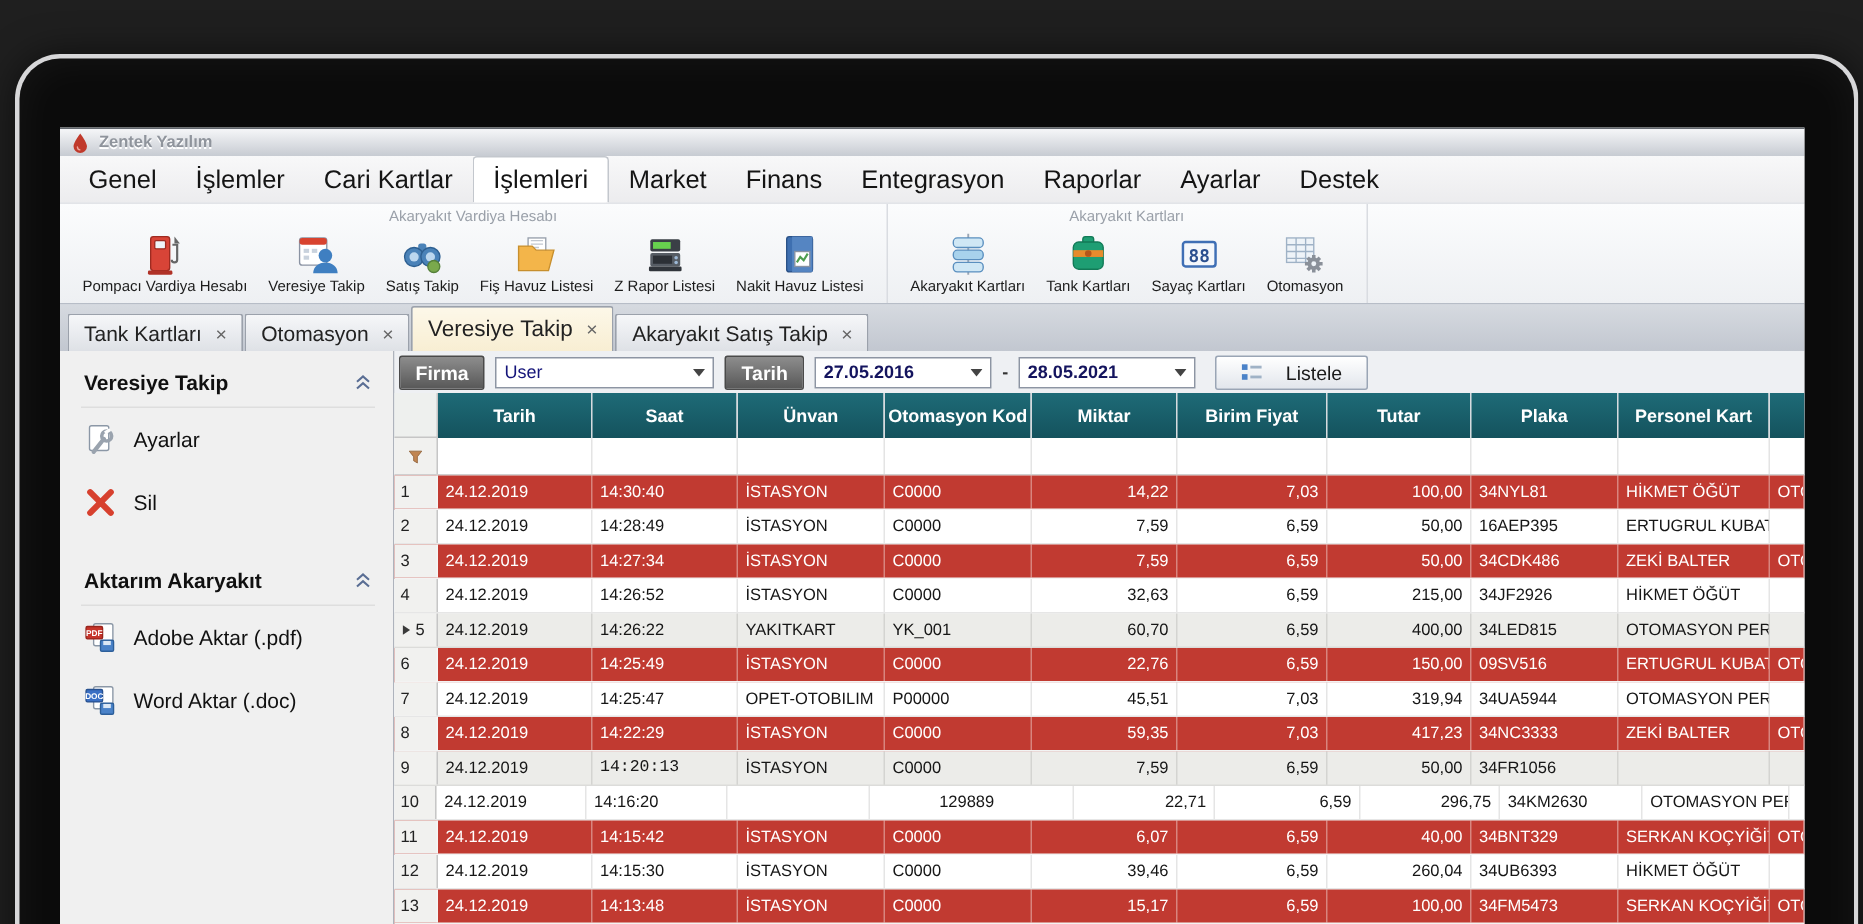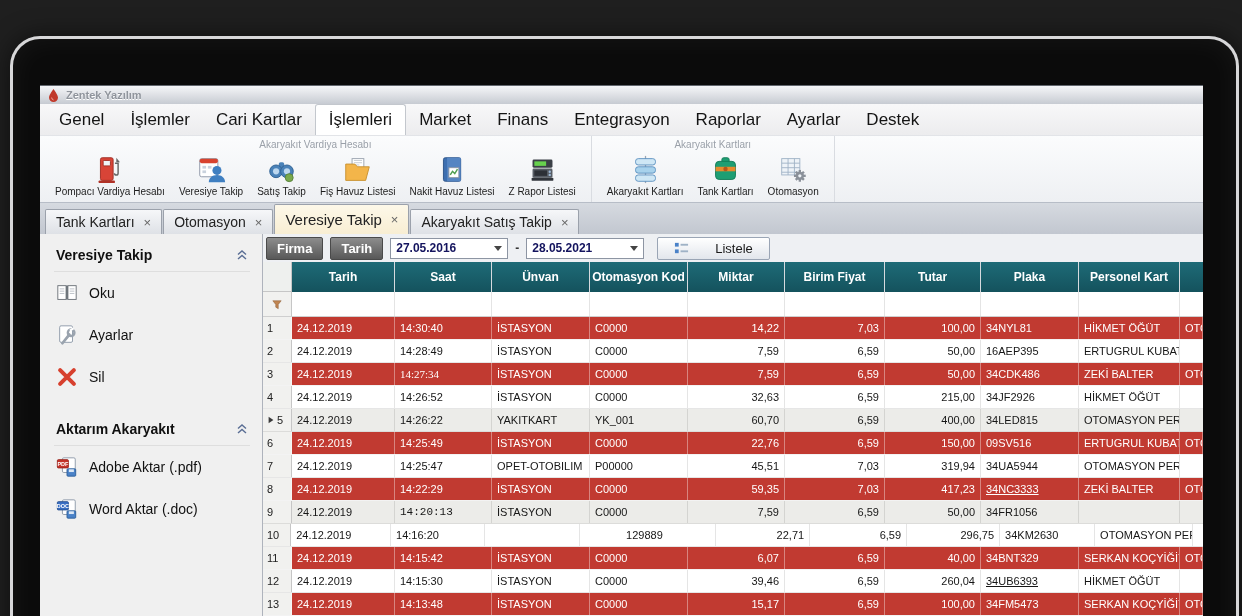--- a/index.html
+++ b/index.html
@@ -62,21 +62,21 @@
   .filterbar{height:28px;display:flex;align-items:center;gap:7px;padding:0 3px;}
   .chip{background:linear-gradient(#8d8d8d,#585858);color:#fff;font-weight:bold;font-size:13px;
         padding:3px 10px;border:1px solid #4a4a4a;border-radius:2px;}
   .combo{display:flex;justify-content:space-between;align-items:center;background:#fff;
          border:1px solid #8d95a3;height:21px;box-sizing:border-box;padding:0 5px;}
   .combo-val{font-size:12px;color:#15157a;}
   .combo-val.bold{font-weight:bold;color:#14145e;}
   .w-firma{width:146px;}
   .w-date{width:118px;}
   .dash{font-size:12px;font-weight:bold;color:#333;}
-  .listele{display:flex;gap:26px;align-items:center;padding:3px 16px;margin-left:6px;
+  .listele{display:flex;gap:15px;align-items:center;padding:3px 16px;margin-left:6px;
            background:linear-gradient(#ffffff,#e2e6ec);border:1px solid #9aa5b5;border-radius:2px;
            font-size:13px;color:#1a1a1a;font-family:inherit;}
 
   
   .grid-header{height:30px;display:flex;}
   .hcell{box-sizing:border-box;display:flex;align-items:center;justify-content:center;
          color:#fff;font-weight:bold;font-size:12px;border-right:1px solid #d6dade;
          background:linear-gradient(#1e6b77,#14525d);}
   .hcell.ind{background:#eef0ee;border-right:1px solid #c6c6c6;border-bottom:1px solid #c6c6c6;}
   .filter-row{height:24px;display:flex;background:#fff;border-bottom:1px solid #cfcfcf;}
@@ -183,42 +183,42 @@
                 <rect x="10" y="4" width="13" height="11" fill="#fff" stroke="#98a0ac"></rect>
                 <path d="M12 6h9M12 8.5h9M12 11h6" stroke="#c2c8d0"></path>
                 <path d="M3 10h10l3 3h13l-4 15H3z" fill="#f3b54a" stroke="#c78f2e"></path>
               </svg>
             </span>
             <div class="ribbon-label">Fiş Havuz Listesi</div>
           </div>
           <div class="ribbon-item">
             <span class="ico30">
               <svg viewBox="0 0 32 32">
-                <rect x="6" y="3" width="19" height="26" rx="2" fill="#3e6fb0" stroke="#2a5186"></rect>
-                <rect x="10" y="3" width="15" height="26" fill="#5585c2"></rect>
-                <rect x="12" y="14" width="11" height="11" fill="#fff" stroke="#8a93a3"></rect>
-                <polyline points="13.5,22 16,18 18.5,20.5 21.5,15.5" fill="none" stroke="#4f9e4f" stroke-width="1.6"></polyline>
-              </svg>
-            </span>
-            <div class="ribbon-label">Nakit Havuz Listesi</div>
-          </div>
-          <div class="ribbon-item">
-            <span class="ico30">
-              <svg viewBox="0 0 32 32">
                 <rect x="5" y="5" width="22" height="9" rx="1.5" fill="#3a3f46"></rect>
                 <rect x="7" y="7" width="13" height="5" fill="#67d14e"></rect>
                 <rect x="5" y="15" width="22" height="10" rx="1.5" fill="#565c64"></rect>
                 <rect x="7" y="17" width="14" height="6" fill="#2c3036"></rect>
                 <circle cx="24" cy="18.5" r="1.3" fill="#9db8d6"></circle>
                 <circle cx="24" cy="22" r="1.3" fill="#9db8d6"></circle>
                 <rect x="4" y="25" width="24" height="3.5" rx="1" fill="#31353b"></rect>
               </svg>
             </span>
             <div class="ribbon-label">Z Rapor Listesi</div>
           </div>
+          <div class="ribbon-item">
+            <span class="ico30">
+              <svg viewBox="0 0 32 32">
+                <rect x="6" y="3" width="19" height="26" rx="2" fill="#3e6fb0" stroke="#2a5186"></rect>
+                <rect x="10" y="3" width="15" height="26" fill="#5585c2"></rect>
+                <rect x="12" y="14" width="11" height="11" fill="#fff" stroke="#8a93a3"></rect>
+                <polyline points="13.5,22 16,18 18.5,20.5 21.5,15.5" fill="none" stroke="#4f9e4f" stroke-width="1.6"></polyline>
+              </svg>
+            </span>
+            <div class="ribbon-label">Nakit Havuz Listesi</div>
+          </div>
         </div>
       </div>
       <div class="ribbon-group">
         <div class="group-caption">Akaryakıt Kartları</div>
         <div class="group-items">
           <div class="ribbon-item">
             <span class="ico30">
               <svg viewBox="0 0 32 32">
                 <line x1="16" y1="1" x2="16" y2="31" stroke="#9aa6b4" stroke-width="1.4"></line>
                 <rect x="5" y="4" width="22" height="7" rx="3" fill="#cfe7f5" stroke="#5a8fbf"></rect>
@@ -231,20 +231,29 @@
           <div class="ribbon-item">
             <span class="ico30">
               <svg viewBox="0 0 32 32">
                 <rect x="12" y="3" width="8" height="6" rx="2" fill="#1e9e73" stroke="#127a57"></rect>
                 <rect x="5" y="7" width="22" height="20" rx="4" fill="#1e9e73" stroke="#127a57"></rect>
                 <rect x="5" y="13" width="22" height="5" fill="#e78b2d"></rect>
                 <circle cx="16" cy="15.5" r="2.4" fill="#b5561a"></circle>
               </svg>
             </span>
             <div class="ribbon-label">Tank Kartları</div>
+          </div>
+          <div class="ribbon-item">
+            <span class="ico30">
+              <svg viewBox="0 0 32 32">
+                <rect x="4" y="7" width="24" height="18" rx="2" fill="#f4f7fb" stroke="#3f6fb5" stroke-width="1.8"></rect>
+                <text x="16" y="21.5" font-size="13" font-family="DejaVu Sans Mono, monospace" font-weight="bold" fill="#2b4f8f" text-anchor="middle">88</text>
+              </svg>
+            </span>
+            <div class="ribbon-label">Sayaç Kartları</div>
           </div>
           <div class="ribbon-item">
             <span class="ico30">
               <svg viewBox="0 0 32 32">
                 <rect x="3" y="4" width="20" height="18" fill="#eef3f8" stroke="#9fb2c6"></rect>
                 <path d="M3 9h20M3 14h20M3 19h20M10 4v18M17 4v18" stroke="#9fb2c6"></path>
                 <g>
                   <line x1="23" y1="16.5" x2="23" y2="29.5" stroke="#8a9099" stroke-width="2.6"></line>
                   <line x1="16.5" y1="23" x2="29.5" y2="23" stroke="#8a9099" stroke-width="2.6"></line>
                   <line x1="18.5" y1="18.5" x2="27.5" y2="27.5" stroke="#8a9099" stroke-width="2.6"></line>
@@ -281,31 +290,20 @@
 
   <div class="main">
     <div class="sidebar">
         <div class="side-header">
           <span class="side-title">Veresiye Takip</span>
           <span class="ico12">
             <svg viewBox="0 0 12 12">
               <path d="M2 5.5L6 2l4 3.5M2 10L6 6.5 10 10" fill="none" stroke="#5a6e94" stroke-width="1.4"></path>
             </svg>
           </span>
-        </div>
-        <div class="side-item">
-          <span class="ico22">
-            <svg viewBox="0 0 24 24">
-              <rect x="2" y="4" width="9" height="15" fill="#fff" stroke="#6a7077"></rect>
-              <rect x="13" y="4" width="9" height="15" fill="#fff" stroke="#6a7077"></rect>
-              <path d="M4 7.5h5M4 10h5M4 12.5h5M15 7.5h5M15 10h5M15 12.5h5" stroke="#b9bec5"></path>
-              <rect x="11" y="4" width="2" height="15" fill="#6a7077"></rect>
-            </svg>
-          </span>
-          <span class="side-label">Oku</span>
         </div>
         <div class="side-item">
           <span class="ico22">
             <svg viewBox="0 0 24 24">
               <rect x="4" y="2" width="14" height="18" rx="1.5" fill="#fff" stroke="#8b97a6"></rect>
               <path d="M7 21L14.5 11.5" stroke="#9aa3ae" stroke-width="3" stroke-linecap="round"></path>
               <circle cx="16.5" cy="9.5" r="3.6" fill="none" stroke="#9aa3ae" stroke-width="2.6"></circle>
               <path d="M15.2 7.2l3.8-2.4" stroke="#fff" stroke-width="2.4"></path>
             </svg>
           </span>
@@ -349,20 +347,28 @@
               <rect x="14" y="14.5" width="5.5" height="3" fill="#dce8f5"></rect>
             </svg>
           </span>
           <span class="side-label">Word Aktar (.doc)</span>
         </div>
       </div>
 
     <div class="gridwrap">
       <div class="filterbar">
         <span class="chip">Firma</span>
+        <div class="combo w-firma">
+          <span class="combo-val">User</span>
+          <span class="ico8">
+              <svg viewBox="0 0 8 8">
+                <path d="M0 2h8L4 7z" fill="#444"></path>
+              </svg>
+            </span>
+        </div>
         <span class="chip">Tarih</span>
         <div class="combo w-date">
           <span class="combo-val bold">27.05.2016</span>
           <span class="ico8">
               <svg viewBox="0 0 8 8">
                 <path d="M0 2h8L4 7z" fill="#444"></path>
               </svg>
             </span>
         </div>
         <span class="dash">-</span>
@@ -448,21 +454,21 @@
             <div class="cell a-r" style="width: 96px;">50,00</div>
             <div class="cell a-l" style="width: 98px;">16AEP395</div>
             <div class="cell a-l" style="width: 101px;">ERTUGRUL KUBAT</div>
             <div class="cell a-l last" style="width: 23px;"></div>
           </div>
           <div class="grow red">
             <div class="cell ind">
               <span>3</span>
             </div>
             <div class="cell a-l" style="width: 103px;">24.12.2019</div>
-            <div class="cell a-l" style="width: 97px; font-family: Liberation Serif, serif;">14:27:34</div>
+            <div class="cell a-l" style="width: 97px;">14:27:34</div>
             <div class="cell a-l" style="width: 98px;">İSTASYON</div>
             <div class="cell a-l" style="width: 98px;">C0000</div>
             <div class="cell a-r" style="width: 97px;">7,59</div>
             <div class="cell a-r" style="width: 100px;">6,59</div>
             <div class="cell a-r" style="width: 96px;">50,00</div>
             <div class="cell a-l" style="width: 98px;">34CDK486</div>
             <div class="cell a-l" style="width: 101px;">ZEKİ BALTER</div>
             <div class="cell a-l last" style="width: 23px;">OTO</div>
           </div>
           <div class="grow white">
@@ -534,21 +540,21 @@
             <div class="cell ind">
               <span>8</span>
             </div>
             <div class="cell a-l" style="width: 103px;">24.12.2019</div>
             <div class="cell a-l" style="width: 97px;">14:22:29</div>
             <div class="cell a-l" style="width: 98px;">İSTASYON</div>
             <div class="cell a-l" style="width: 98px;">C0000</div>
             <div class="cell a-r" style="width: 97px;">59,35</div>
             <div class="cell a-r" style="width: 100px;">7,03</div>
             <div class="cell a-r" style="width: 96px;">417,23</div>
-            <div class="cell a-l" style="width: 98px; text-decoration: underline;">34NC3333</div>
+            <div class="cell a-l" style="width: 98px;">34NC3333</div>
             <div class="cell a-l" style="width: 101px;">ZEKİ BALTER</div>
             <div class="cell a-l last" style="width: 23px;">OTO</div>
           </div>
           <div class="grow alt">
             <div class="cell ind">
               <span>9</span>
             </div>
             <div class="cell a-l" style="width: 103px;">24.12.2019</div>
             <div class="cell a-l" style="width: 97px; font-family: Liberation Mono, monospace;">14:20:13</div>
             <div class="cell a-l" style="width: 98px;">İSTASYON</div>
@@ -594,21 +600,21 @@
             <div class="cell ind">
               <span>12</span>
             </div>
             <div class="cell a-l" style="width: 103px;">24.12.2019</div>
             <div class="cell a-l" style="width: 97px;">14:15:30</div>
             <div class="cell a-l" style="width: 98px;">İSTASYON</div>
             <div class="cell a-l" style="width: 98px;">C0000</div>
             <div class="cell a-r" style="width: 97px;">39,46</div>
             <div class="cell a-r" style="width: 100px;">6,59</div>
             <div class="cell a-r" style="width: 96px;">260,04</div>
-            <div class="cell a-l" style="width: 98px; text-decoration: underline;">34UB6393</div>
+            <div class="cell a-l" style="width: 98px;">34UB6393</div>
             <div class="cell a-l" style="width: 101px;">HİKMET ÖĞÜT</div>
             <div class="cell a-l last" style="width: 23px;"></div>
           </div>
           <div class="grow red">
             <div class="cell ind">
               <span>13</span>
             </div>
             <div class="cell a-l" style="width: 103px;">24.12.2019</div>
             <div class="cell a-l" style="width: 97px;">14:13:48</div>
             <div class="cell a-l" style="width: 98px;">İSTASYON</div>

